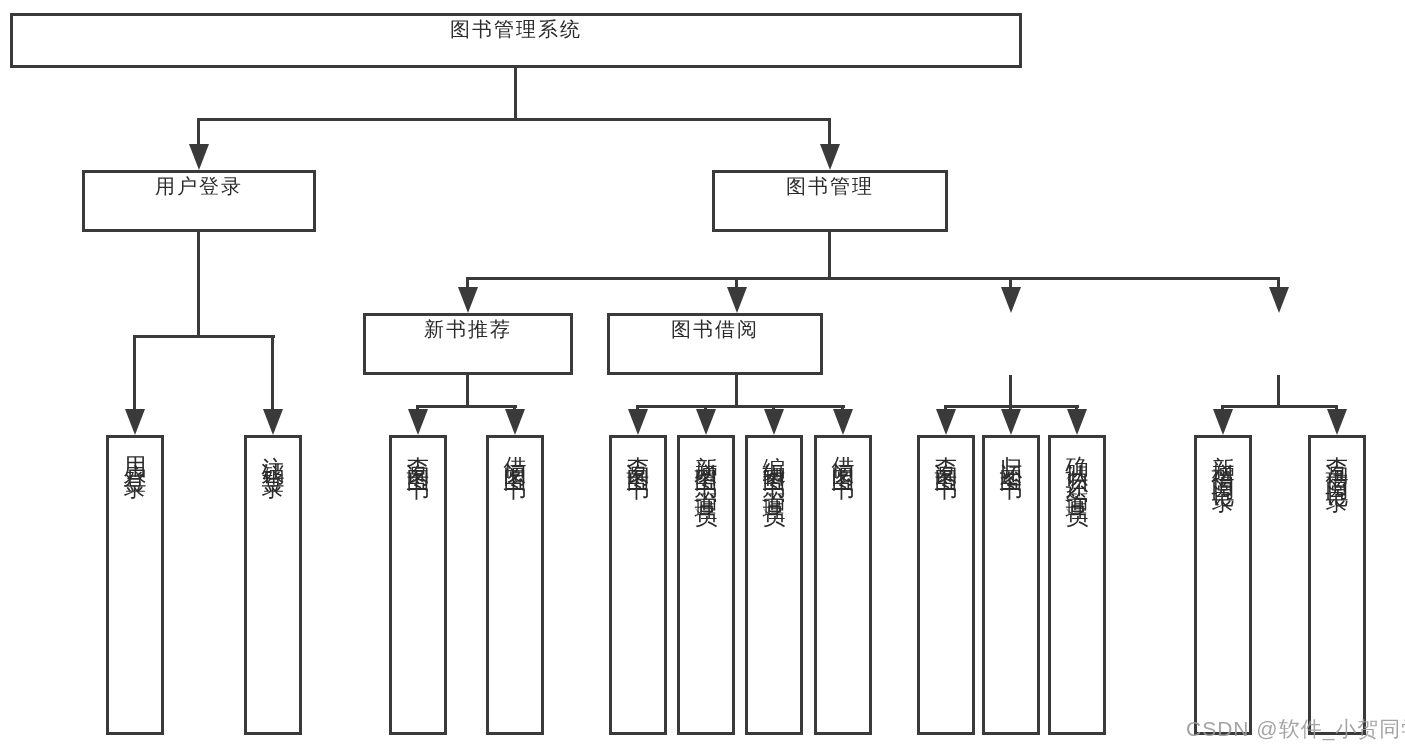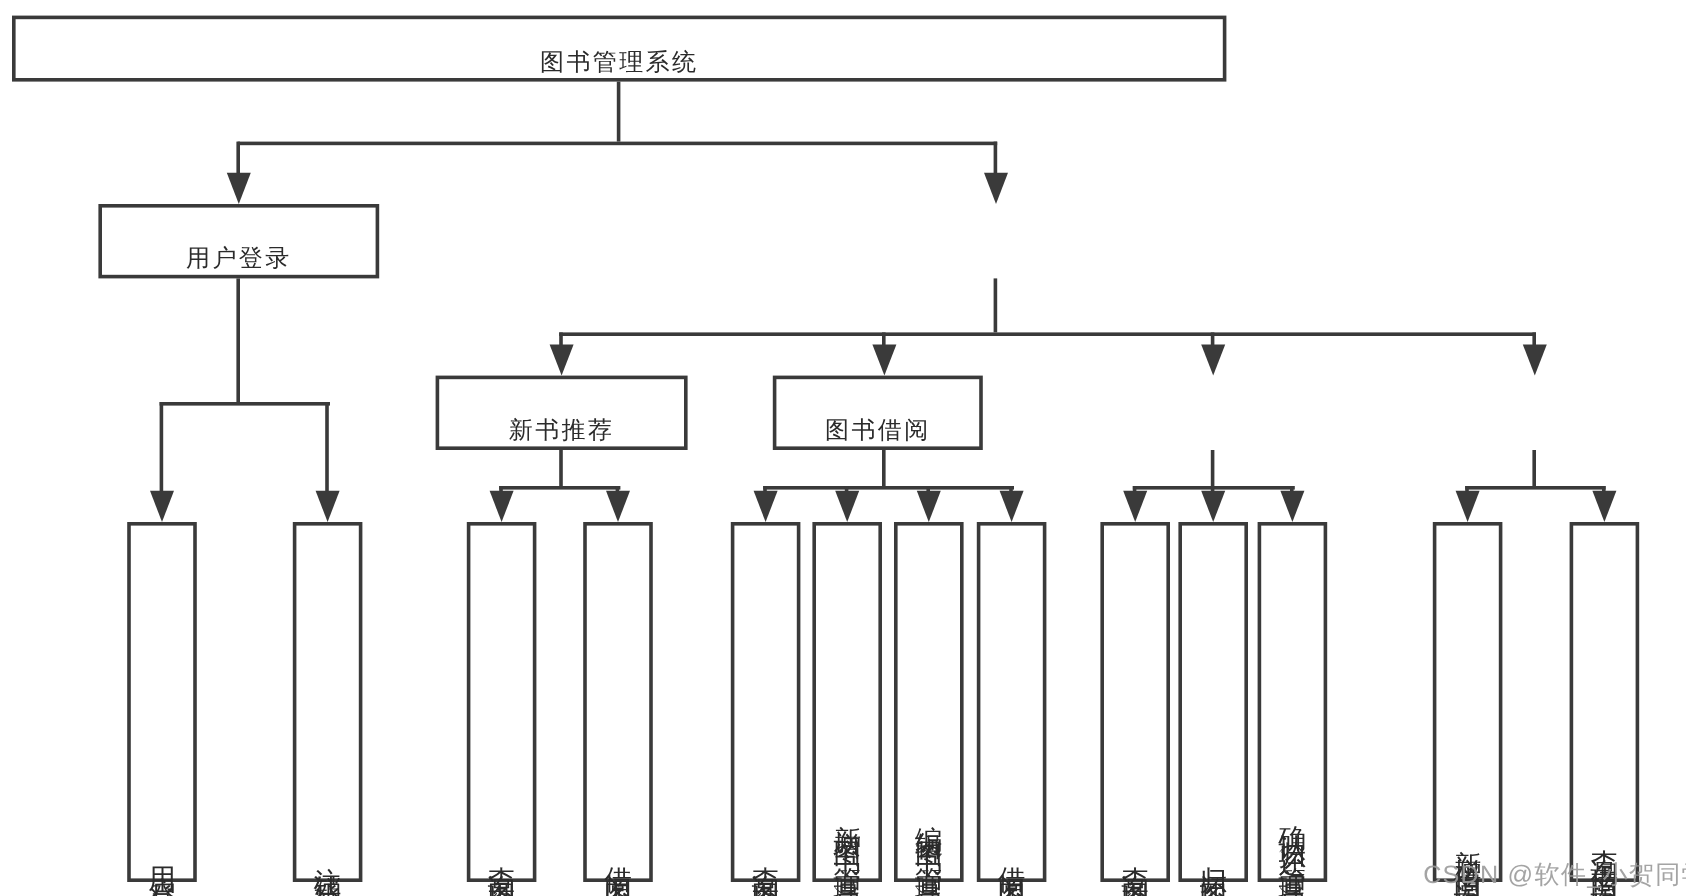--- a/index.html
+++ b/index.html
@@ -10,21 +10,21 @@
     font-family:"Liberation Sans","DejaVu Sans",sans-serif;
     color:#2b2b2b;
     overflow:hidden;
   }
   .box{
     position:absolute;
     background:#ffffff;
     border:3px solid #3a3a3a;
     box-sizing:border-box;
     display:flex;
-    align-items:flex-end;
+    align-items:flex-start;
     justify-content:center;
   }
   .hlabel{
     font-size:20px;
     letter-spacing:2px;
     white-space:nowrap;
   }
   .leaf{width:58px;height:300px;top:435px;}
   .vlabel{
     writing-mode:vertical-rl;
@@ -56,25 +56,28 @@
 
 <div class="canvas">
 
   <div class="box" style="left:10px;top:13px;width:1012px;height:55px">
     <span class="hlabel">图书管理系统</span>
   </div>
 
   <div class="box" style="left:82px;top:170px;width:234px;height:62px">
     <span class="hlabel">用户登录</span>
   </div>
+  <div class="box" style="left:712px;top:170px;width:236px;height:62px">
+    <span class="hlabel">图书管理</span>
+  </div>
 
   <div class="box" style="left:363px;top:313px;width:210px;height:62px">
     <span class="hlabel">新书推荐</span>
   </div>
-  <div class="box" style="left:644px;top:313px;width:175px;height:62px">
+  <div class="box" style="left:607px;top:313px;width:216px;height:62px">
     <span class="hlabel">图书借阅</span>
   </div>
 
   <div class="box leaf" style="left:106px">
     <span class="vlabel">用户登录</span>
   </div>
   <div class="box leaf" style="left:244px">
     <span class="vlabel">注销登录</span>
   </div>
   <div class="box leaf" style="left:389px">

